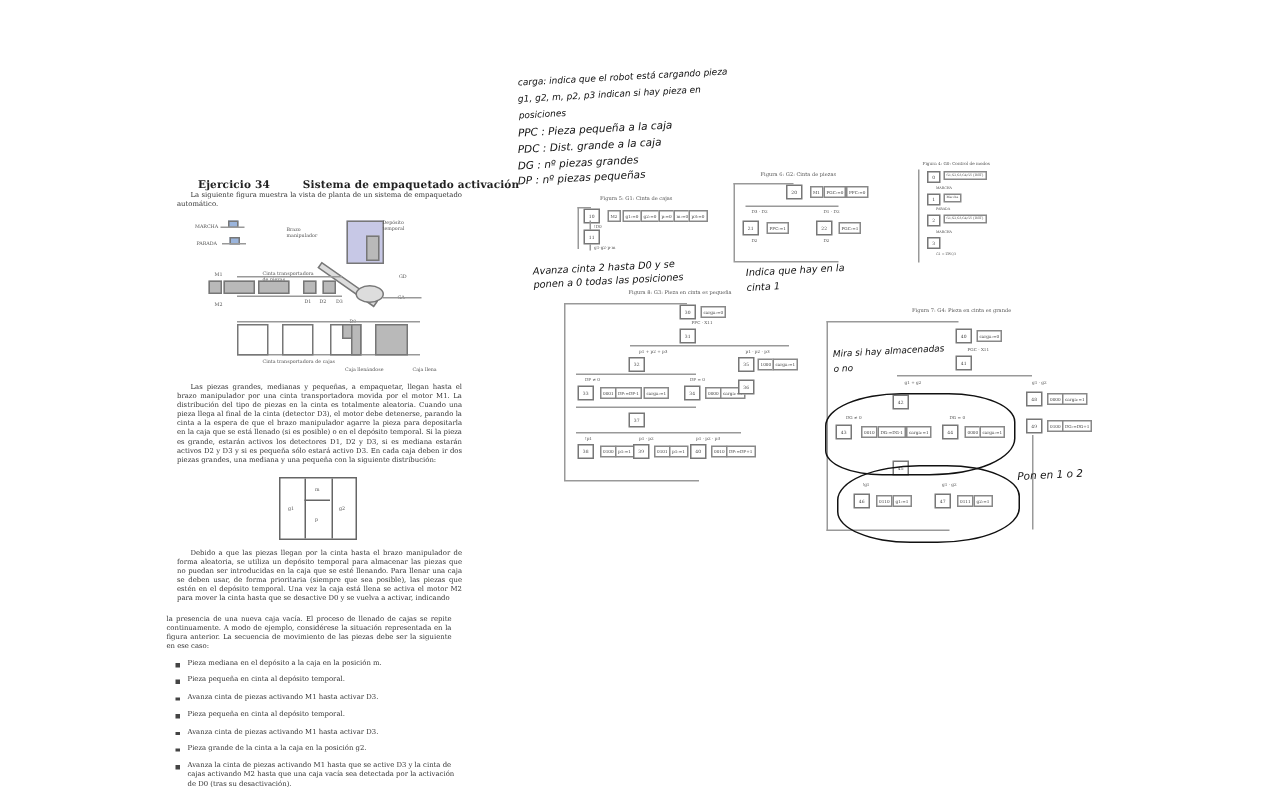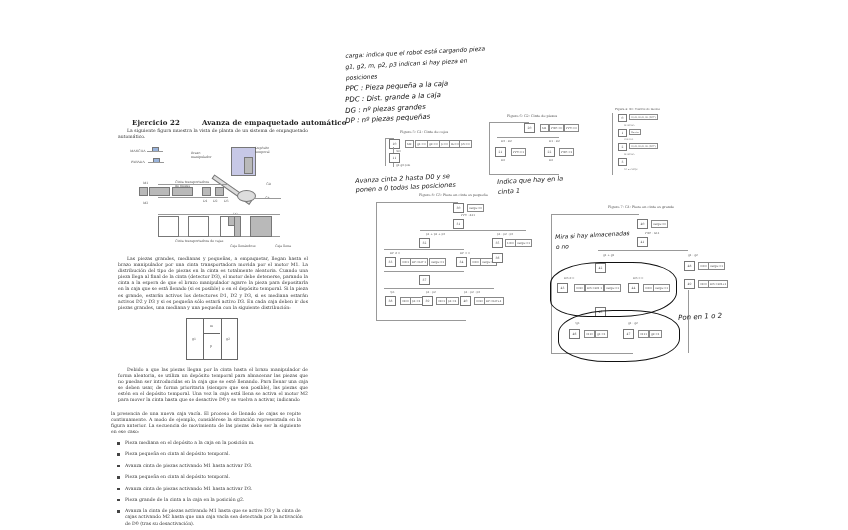--- a/index.html
+++ b/index.html
@@ -28,21 +28,21 @@
   
   .st{position:absolute;width:9px;height:8px;border:0.6px solid #777;background:#fff;font-size:3px;text-align:center;line-height:8px;color:#444;}
   .act{position:absolute;height:6px;border:0.6px solid #888;background:#fff;font-size:2.8px;line-height:6px;padding:0 1px;color:#444;white-space:nowrap;}
   .ln{position:absolute;background:#999;}
   .tr{font-size:2.8px;color:#555;position:absolute;white-space:nowrap;}
 </style>
 </head>
 <body>
 
 <div class="abs title">
-  <span class="num">Ejercicio 22</span><span>Avanza de empaquetado automático</span>
+  <span class="num">Ejercicio 34</span><span>Sistema de empaquetado activación</span>
 </div>
 <div class="abs para p1">La siguiente figura muestra la vista de planta de un sistema de empaquetado automático.</div>
 
 <div class="abs" style="left:100px;top:140px;width:220px;height:115px;">
   <span class="abs lbl" style="left:30px;top:9px">MARCHA</span>
   <div class="box" style="left:52px;top:7px;width:5px;height:3px;background:#9ab4dc;"></div>
   <div class="ln" style="left:47px;top:11px;width:16px;height:0.5px;"></div>
   <span class="abs lbl" style="left:31px;top:20px">PARADA</span>
   <div class="box" style="left:53px;top:18px;width:5px;height:3px;background:#9ab4dc;"></div>
   <div class="ln" style="left:48px;top:22px;width:16px;height:0.5px;"></div>

